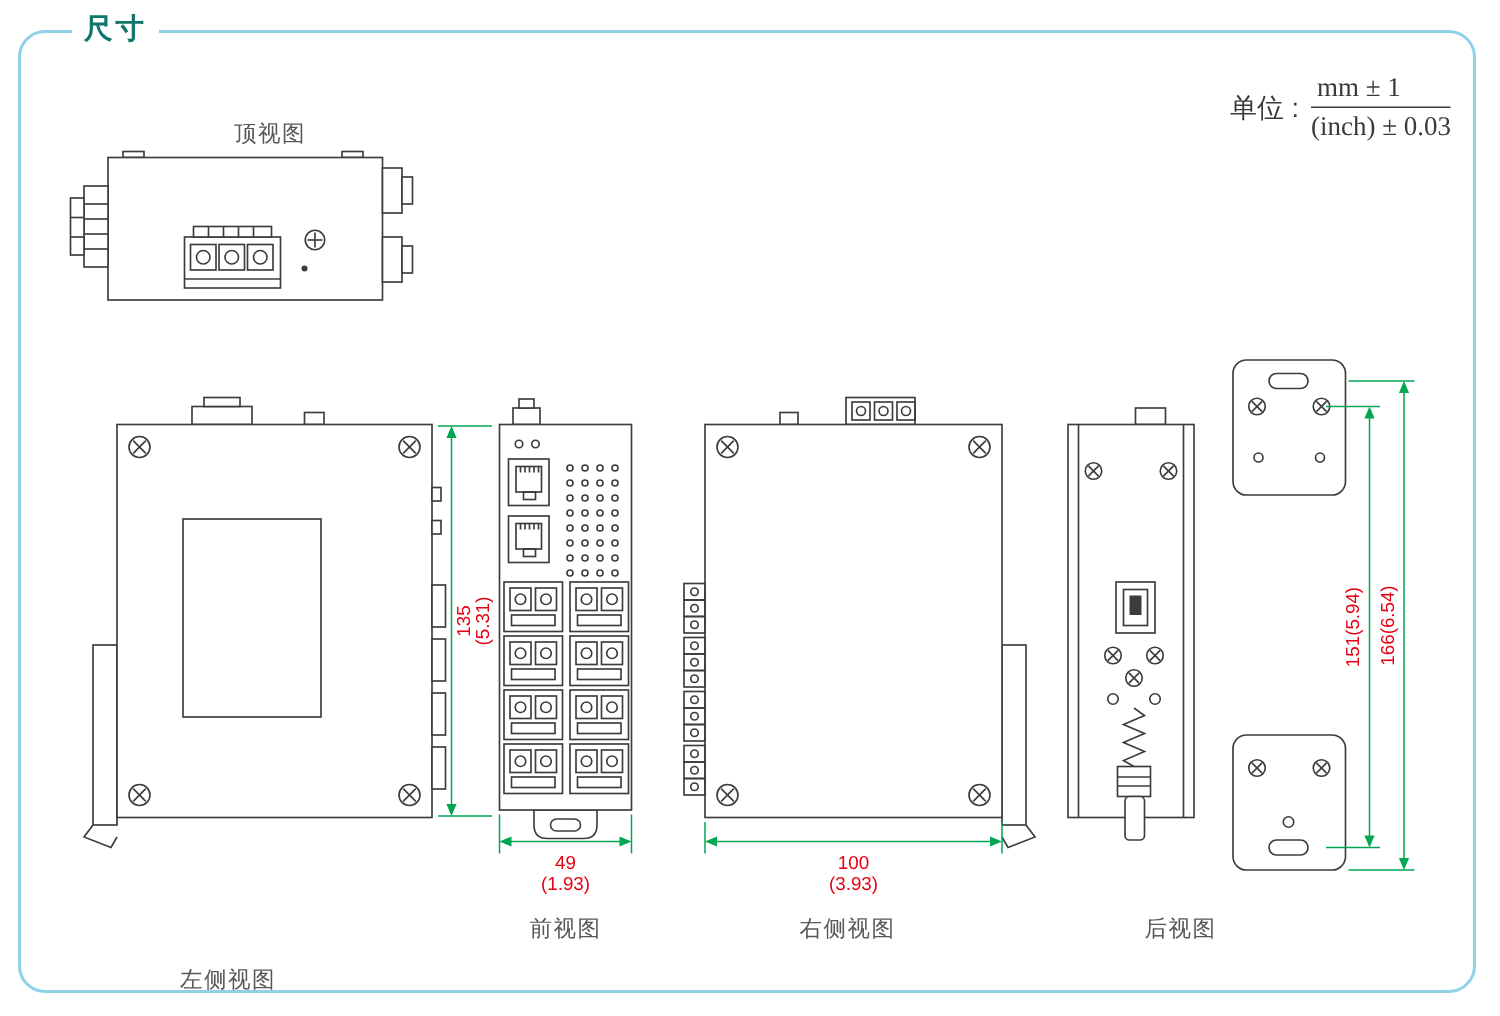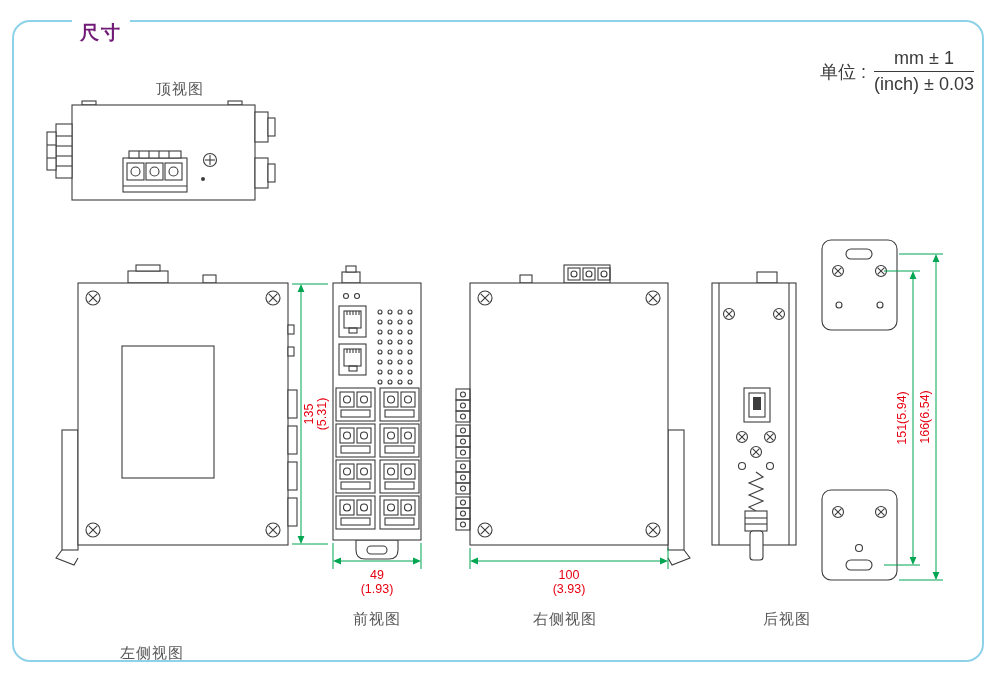--- a/index.html
+++ b/index.html
@@ -1,20 +1,20 @@
 <!DOCTYPE html>
 <html><head>
 <meta charset="utf-8">
 <style>
   html,body{margin:0;padding:0;background:#ffffff;}
   .page{position:relative;width:1000px;height:677px;background:#fff;font-family:"Liberation Sans","DejaVu Sans",sans-serif;overflow:hidden;}
   .frame{position:absolute;left:12px;top:20px;width:972px;height:642px;border:2.5px solid #8ed2ea;border-radius:18px;box-sizing:border-box;}
-  .page-title{position:absolute;left:48px;top:20px;padding:0 8px;background:#fff;color:#701a75;font-size:19px;font-weight:bold;letter-spacing:2px;margin-left:24px;}
+  .page-title{position:absolute;left:48px;top:6px;padding:0 8px;background:#fff;color:#0f766e;font-size:19px;font-weight:bold;letter-spacing:2px;}
   .unit{position:absolute;left:820px;top:48px;display:flex;align-items:center;gap:8px;color:#3a3a3a;font-size:18px;}
-  .frac{display:inline-block;text-align:center;}
+  .frac{display:inline-block;font-family:Liberation Serif, serif;}
   .frac .num{display:block;border-bottom:1.3px solid #3a3a3a;padding:0 4px 2px;}
   .frac .den{display:block;padding-top:2px;}
   .vlabel{position:absolute;transform:translateX(-50%);color:#595757;font-size:15px;letter-spacing:1px;white-space:nowrap;}
   svg.canvas{position:absolute;left:0;top:0;}
   .ln{stroke:#3c3c3c;stroke-width:1.1;fill:none;}
   .fw{stroke:#3c3c3c;stroke-width:1.1;fill:#ffffff;}
   .fd{fill:#3c3c3c;stroke:none;}
   .dim{stroke:#00a651;stroke-width:1;fill:none;}
   .dimf{fill:#00a651;stroke:none;}
   .rtx{fill:#e60012;font-size:12.5px;font-family:"Liberation Sans","DejaVu Sans",sans-serif;}

